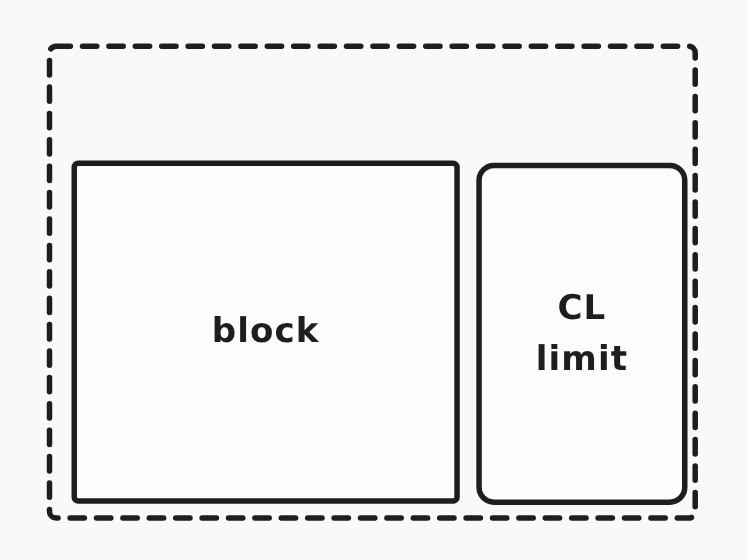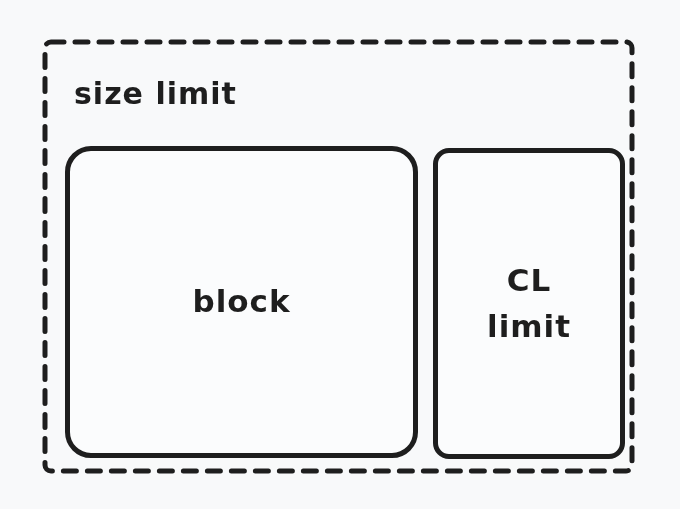--- a/index.html
+++ b/index.html
@@ -31,21 +31,21 @@
     font-weight: 700;
     letter-spacing: 1px;
   }
   .block-box {
     position: absolute;
     left: 65px;
     top: 146px;
     width: 353px;
     height: 312px;
     border: 5px solid #1e1e1e;
-    border-radius: 26px;
+    border-radius: 6px;
     box-sizing: border-box;
     background: #fbfcfd;
     display: flex;
     align-items: center;
     justify-content: center;
   }
   .cl-box {
     position: absolute;
     left: 433px;
     top: 148px;
@@ -74,21 +74,20 @@
 </style>
 </head>
 <body>
 
 <div class="canvas">
 
   <svg class="dashed-svg" viewBox="0 0 600 440" xmlns="http://www.w3.org/2000/svg" aria-hidden="true">
     <rect x="5" y="5" width="587" height="429" rx="6" ry="6" fill="none" stroke="#1e1e1e" stroke-width="5" stroke-dasharray="13 11" stroke-linecap="round"></rect>
   </svg>
 
-  <div class="size-limit-label">size limit</div>
 
   <div class="block-box">
     <span class="box-label">block</span>
   </div>
 
   <div class="cl-box">
     <span class="box-label cl-line">CL</span>
     <span class="box-label cl-line">limit</span>
   </div>
 

